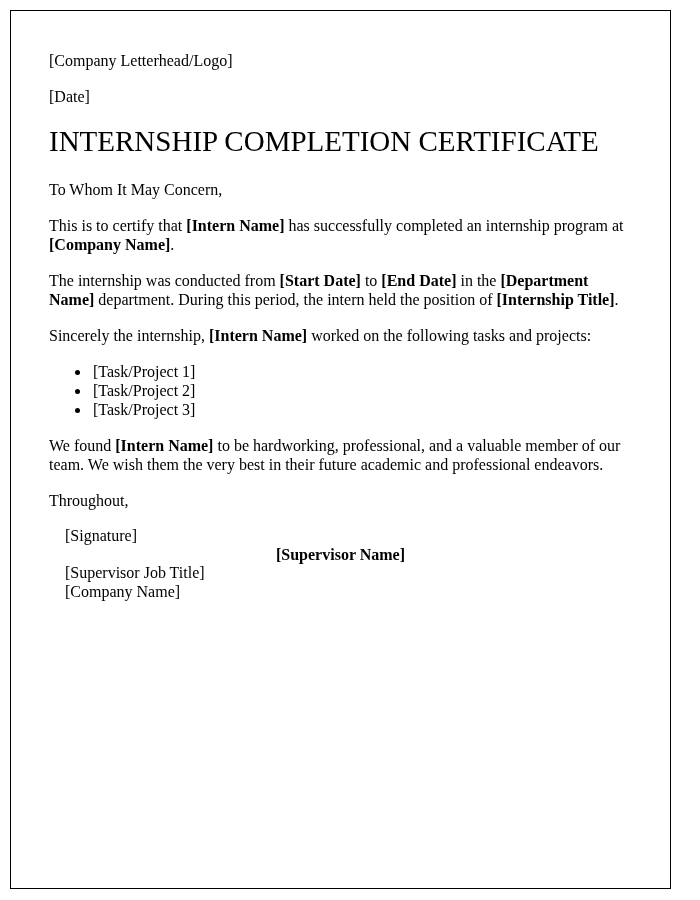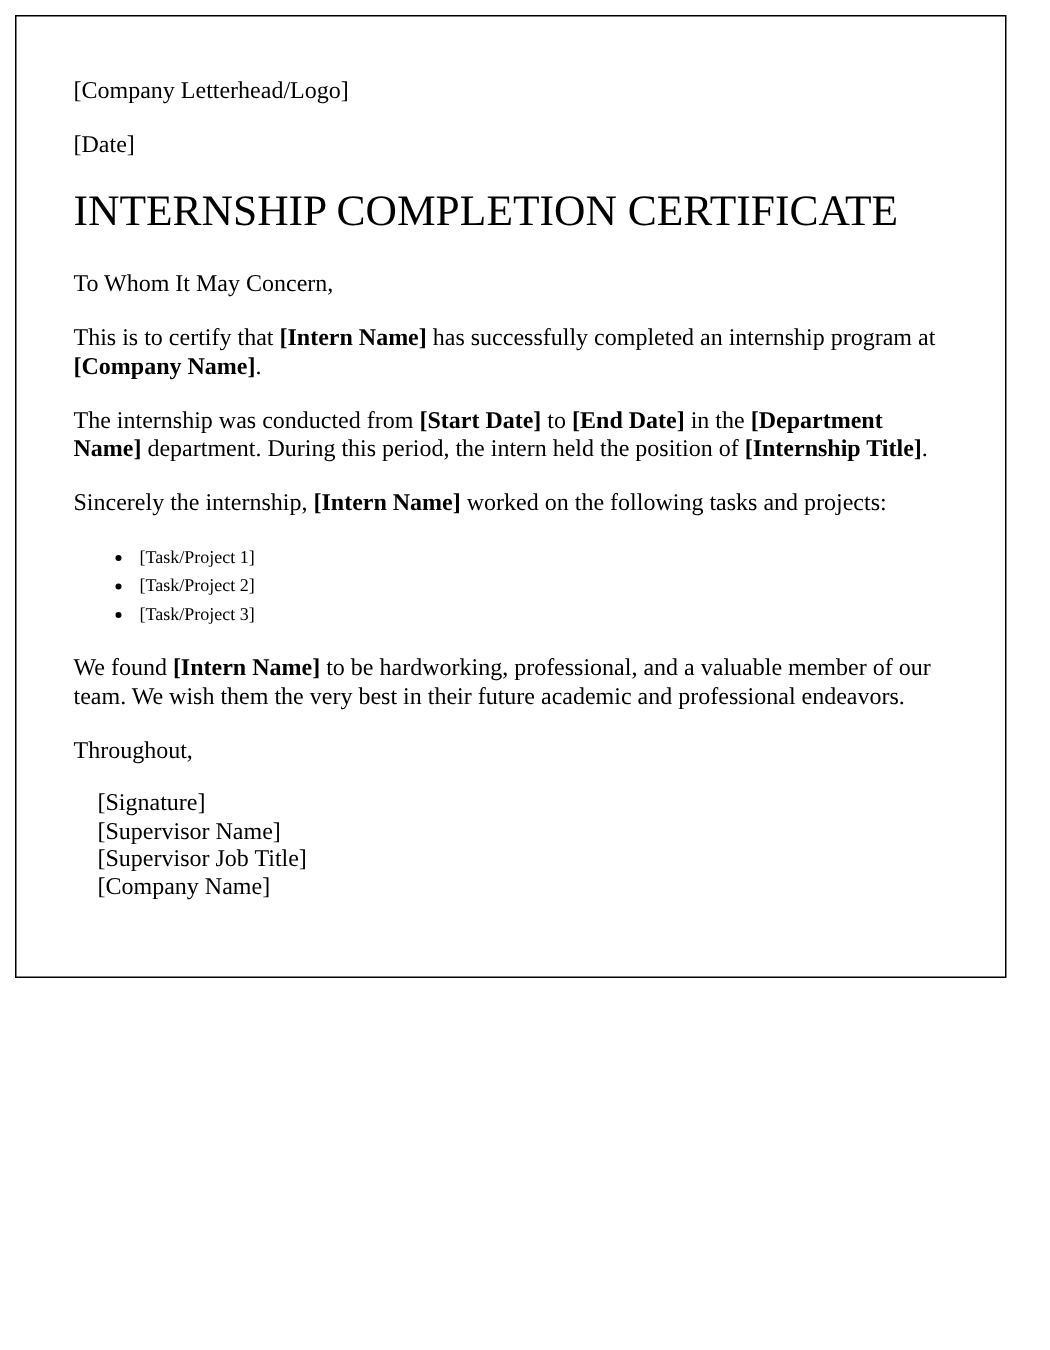--- a/index.html
+++ b/index.html
@@ -10,21 +10,21 @@
     width: 700px;
     height: 900px;
     font-family: "Liberation Serif", "DejaVu Serif", serif;
     color: #000000;
   }
   .page {
     position: absolute;
     left: 10px;
     top: 10px;
     width: 661px;
-    height: 642px;
+    height: 879px;
     border: 1px solid #000000;
     background: #ffffff;
     padding: 40px 38px 40px 38px;
   }
   .para {
     font-size: 16px;
     line-height: 19px;
     margin: 0 0 17px 0;
   }
   .para b { font-weight: bold; text-align: right; }
@@ -32,32 +32,32 @@
     font-size: 29px;
     line-height: 37px;
     font-weight: normal;
     margin: 14px 0 20px 0;
     letter-spacing: 0px;
     max-width: 560px;
   }
   ul.task-list {
     margin: 0 0 17px 0;
     padding: 0 0 0 42px;
-    font-size: 12px;
+    font-size: 16px;
     line-height: 19px;
     list-style-type: disc;
   }
   ul.task-list li { margin: 0; padding: 0 0 0 2px; }
   .signature-block {
     font-size: 16px;
     line-height: 18.5px;
     margin: 16px;
   }
   .signature-block .sig-line { margin: 0; }
-  .signature-block .sig-name { font-weight: normal; }
+  .signature-block .sig-name { font-weight: bold; text-align: center; }
 </style>
 </head>
 <body>
 
 <div class="page">
 
   <p class="para">[Company Letterhead/Logo]</p>
 
   <p class="para">[Date]</p>
 

